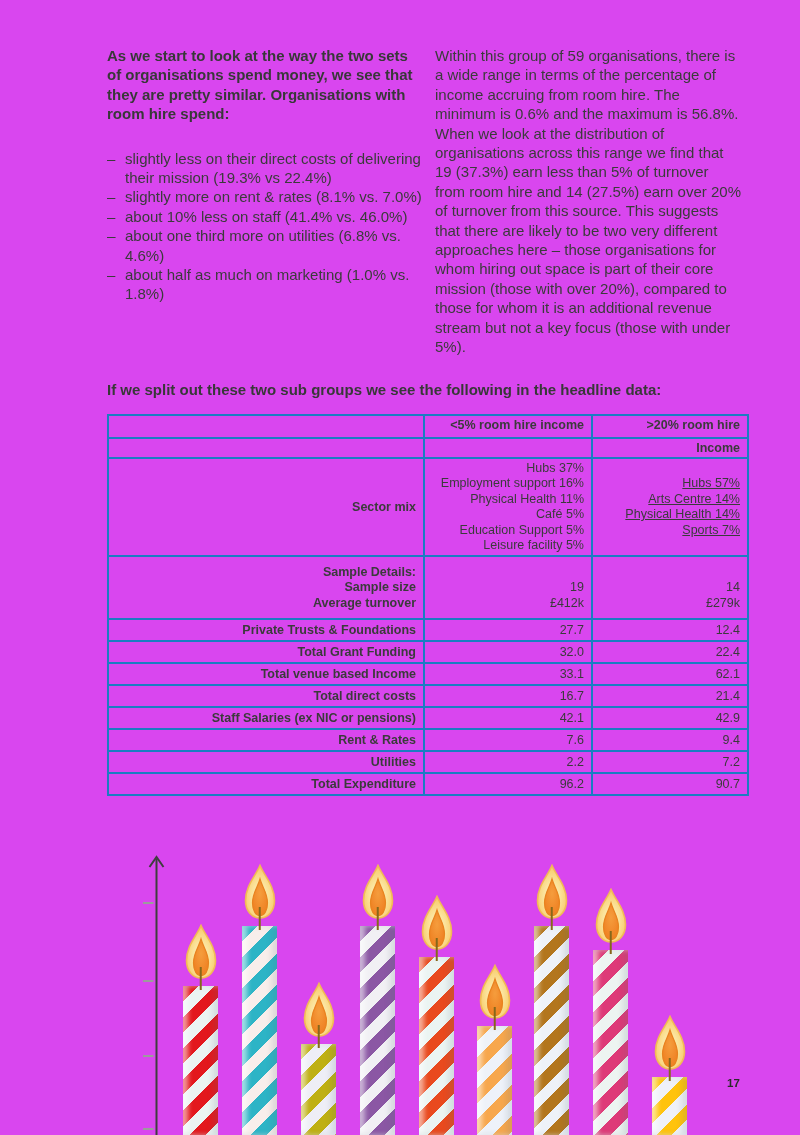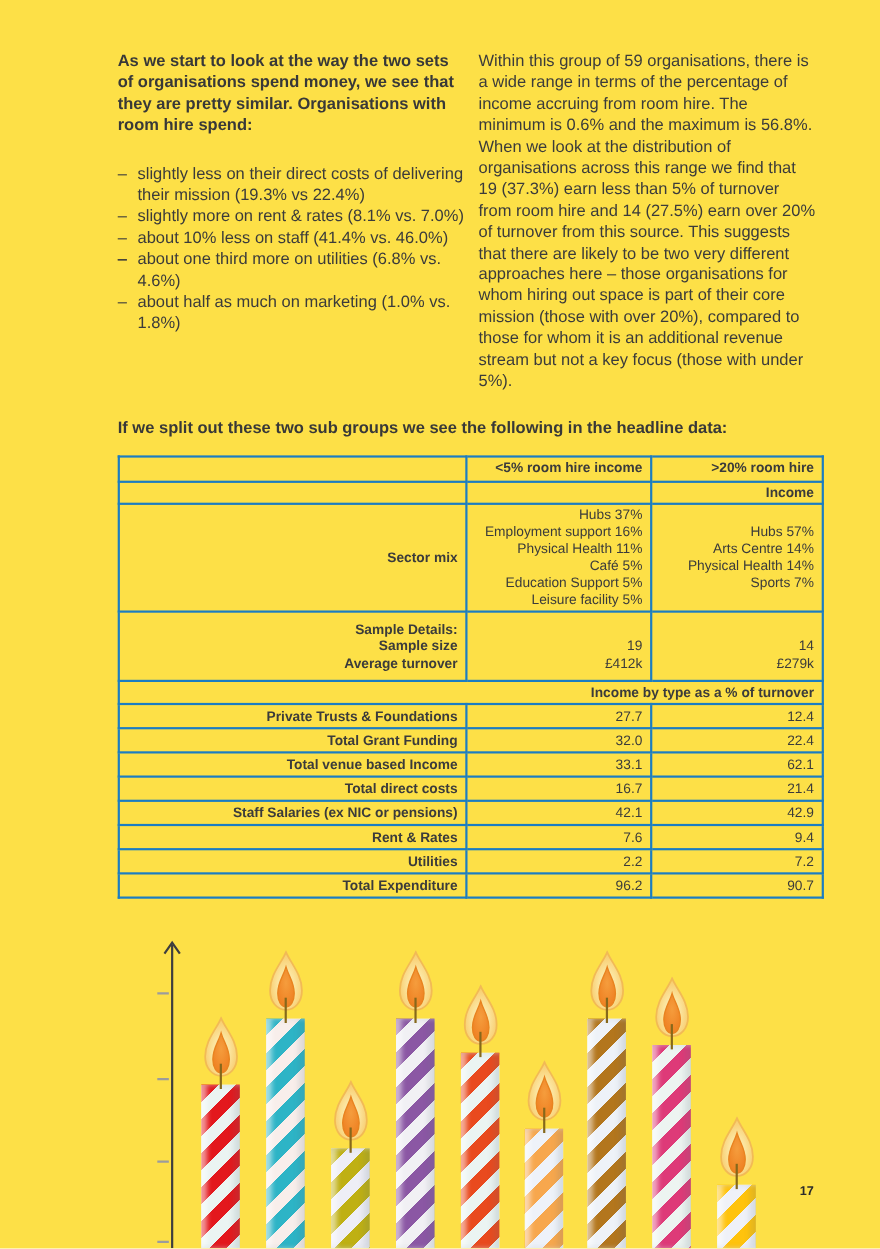--- a/index.html
+++ b/index.html
@@ -1,18 +1,18 @@
 <!DOCTYPE html>
 <html><head>
 <meta charset="utf-8">
 <style>
   html,body { margin:0; padding:0; background:#ffffff; }
   .page {
     position:relative; width:800px; height:1135px; margin:0 auto;
-    background:#fde047; overflow:hidden;
+    background:#d946ef; overflow:hidden;
     font-family:"Liberation Sans", sans-serif;
     color:#3b3b3b;
   }
   
   .col-left  { position:absolute; left:107px; top:46px; width:318px; font-size:15px; line-height:19.4px; }
   .col-right { position:absolute; left:435px; top:46px; width:306px; font-size:15px; line-height:19.4px; }
   .lead { margin:0 0 25px 0; font-weight:bold; color:#383838; }
   .col-right p { margin:0; }
   ul.bullets { list-style:none; margin:0; padding:0; }
   ul.bullets li { position:relative; padding-left:18px; }
@@ -24,21 +24,21 @@
   table.headline { position:absolute; left:107px; top:414px; width:640px;
                    border-collapse:collapse; table-layout:fixed; font-size:12.5px; }
   table.headline th, table.headline td {
     border:2px solid #1B7DC2; padding:2px 7px; text-align:right; vertical-align:top;
     overflow:hidden;
   }
   table.headline th { font-weight:bold; }
   tr.r-hdr1 th { height:17px; }
   tr.r-hdr2 th { height:13px; }
   tr.r-sector th { height:88px; vertical-align:middle;border-radius:12px; }
-  tr.r-sector td.v-mid { vertical-align:middle; }
+  tr.r-sector td.v-mid { vertical-align:middle;text-decoration:underline; }
   tr.r-sample th, tr.r-sample td { height:57px; vertical-align:middle; }
   tr.r-section td { height:15px; vertical-align:middle; font-weight:bold; }
   tr.r-data th, tr.r-data td { height:16px; line-height:16px;margin-left:32px; }
   .cell-line { line-height:15.4px; white-space:nowrap; }
   
   .chart { position:absolute; left:0; top:850px; width:800px; height:285px; overflow:hidden; }
   .axis-svg { position:absolute; left:139px; top:3px; }
   .candle { position:absolute; }
   .candle-body {
     position:absolute; left:0; top:0; width:100%; height:100%;
@@ -116,23 +116,20 @@
         <td>
             <div class="cell-line">&nbsp;</div>
             <div class="cell-line">19</div>
             <div class="cell-line">£412k</div>
           </td>
         <td>
             <div class="cell-line">&nbsp;</div>
             <div class="cell-line">14</div>
             <div class="cell-line">£279k</div>
           </td>
-      </tr>
-      <tr class="r-section">
-        <td colspan="3">Income by type as a % of turnover</td>
       </tr>
     </tbody>
     <tbody>
         <tr class="r-data">
           <th>Private Trusts &amp; Foundations</th>
           <td>27.7</td>
           <td>12.4</td>
         </tr>
         <tr class="r-data">
           <th>Total Grant Funding</th>

